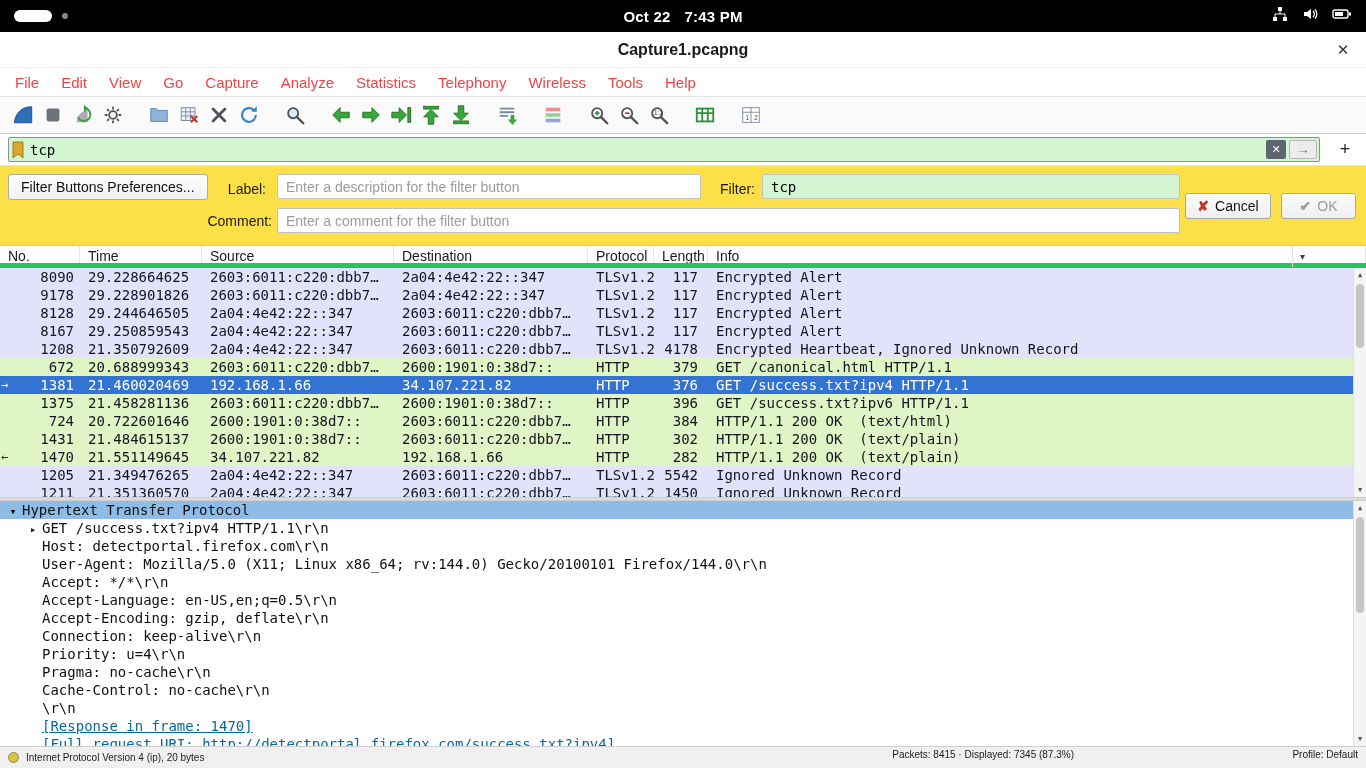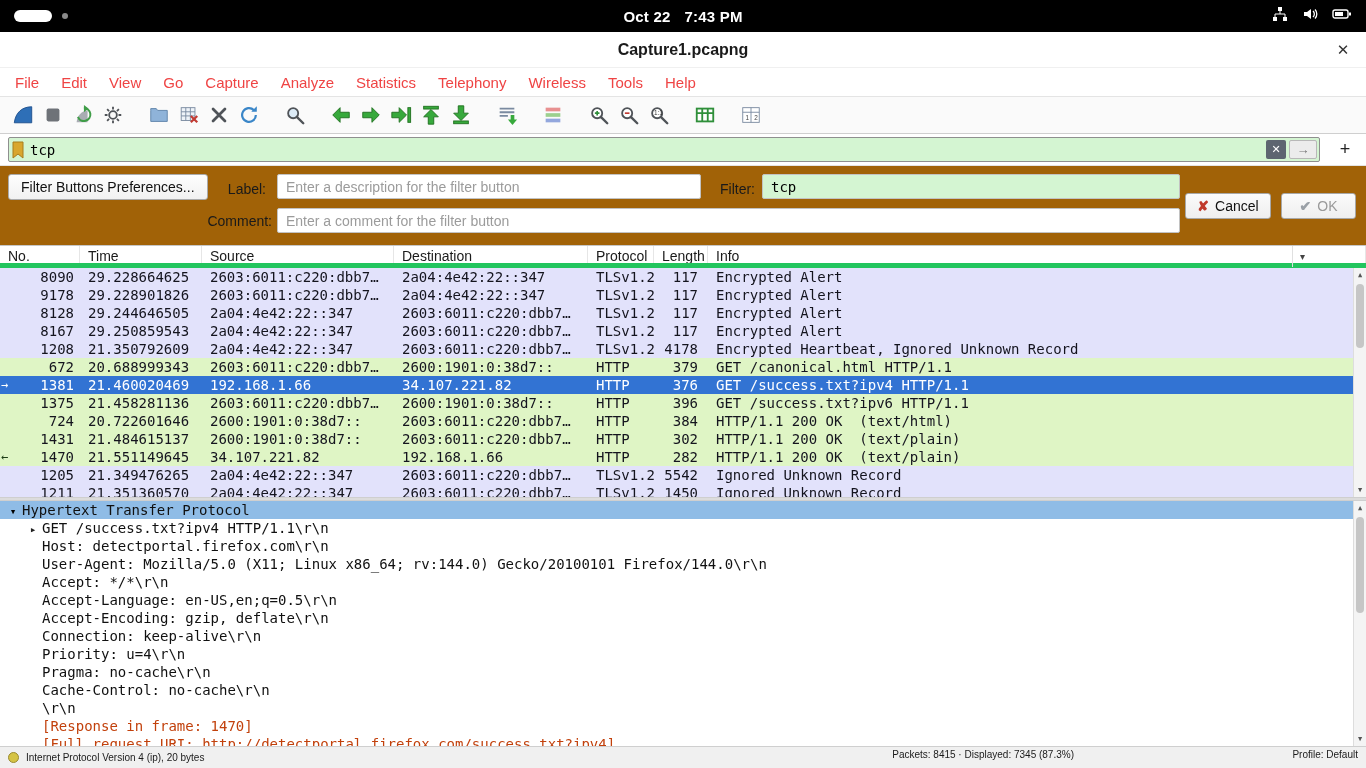--- a/index.html
+++ b/index.html
@@ -43,21 +43,21 @@
   .bookmark { width:12px; height:18px; margin-right:6px; }
   .filter-text { flex:1; font-family:"DejaVu Sans Mono", monospace; font-size:14px; color:#000; }
   .clear-btn { width:20px; height:19px; background:#5d6570; color:#fff; border-radius:2px;
                display:flex; align-items:center; justify-content:center; font-size:11px; margin-right:3px; }
   .apply-btn { width:28px; height:19px; background:#ececec; border:1px solid #b8b8b8; border-radius:2px;
                color:#777; display:flex; align-items:center; justify-content:center; font-size:13px; font-weight:bold; }
   .add-filter-btn { width:26px; height:24px; margin-left:12px; display:flex; align-items:center;
                     justify-content:center; font-size:18px; color:#222; }
 
   
-  .prefs { position:relative; height:80px; background:#a16207; border-bottom:1px solid #c6c6c6; font-size:14px; }
+  .prefs { position:relative; height:80px; background:#fde047; border-bottom:1px solid #c6c6c6; font-size:14px; }
   .prefs-btn { position:absolute; left:8px; top:8px; height:26px; padding:0 12px; border:1px solid #ababab;
                border-radius:3px; background:linear-gradient(#fdfdfd,#f1f1f1); display:flex; align-items:center;
                color:#111; }
   .cap { position:absolute; color:#1a1a1a; top:15px; }
   .cap-label   { left:198px; width:68px; text-align:right; }
   .cap-filter  { left:703px; width:52px; text-align:right; }
   .cap-comment { left:190px; width:82px; text-align:right; top:47px; }
   .text-input { position:absolute; height:25px; border:1px solid #c2c2c2; border-radius:2px; background:#fff;
                 display:flex; align-items:center; padding:0 8px; overflow:hidden; white-space:nowrap; }
   .ph { color:#9b9b9b; }
@@ -106,21 +106,21 @@
   .splitter { height:4px; background:#dcdcdc; border-top:1px solid #cfcfcf; border-bottom:1px solid #cfcfcf; }
 
   
   .detail { position:relative; height:245px; background:#fff; overflow:hidden;
             font-family:"DejaVu Sans Mono", monospace; font-size:14px; color:#101010; }
   .dline { height:18px; line-height:18px; white-space:pre; overflow:hidden; padding-right:16px; }
   .dline .arrow { display:inline-block; width:18px; text-align:center; font-size:11px; color:#222; }
   .dline.lvl0 { padding-left:4px; }
   .dline.lvl1 { padding-left:24px; }
   .dline.sel { background:#8fbce6; }
-  .dline.link { color:#c2410c; }
+  .dline.link { color:#0369a1; text-decoration:underline; }
   .dline.sel .arrow { color:#000; }
 
   
   .statusbar { height:38px; background:#f0f0f0; border-top:1px solid #cfcfcf; position:relative;
                font-size:10px; color:#1a1a1a; }
   .sb-left { position:absolute; left:8px; top:0; height:21px; display:flex; align-items:center; gap:7px; }
   .sb-dot { width:11px; height:11px; border-radius:50%; background:#d5c344; border:1px solid #9a8b30; }
   .sb-mid { position:absolute; right:292px; top:2px; }
   .sb-right { position:absolute; right:8px; top:2px; }
 </style>

